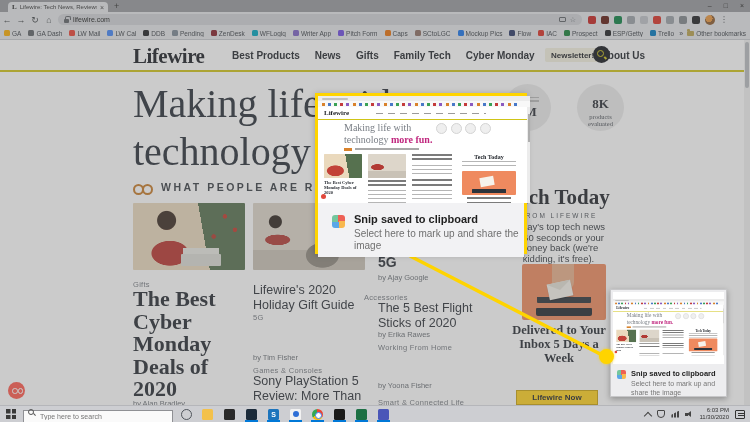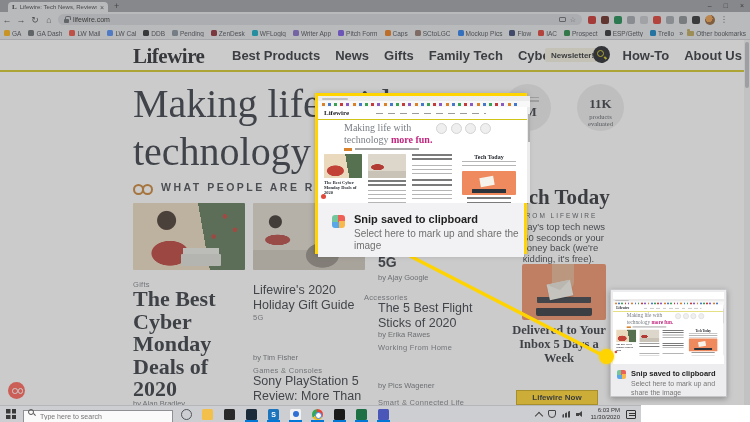--- a/index.html
+++ b/index.html
@@ -42,21 +42,21 @@
   .bm-more { font-size:7px; color:#3a3f45; margin:0 4px; }
   .other-bm { display:flex; align-items:center; gap:2px; flex:none; }
   .folder { width:7px; height:5px; background:#b8a14d; border-radius:1px; position:relative; }
   .folder::before { content:""; position:absolute; left:0; top:-1.5px; width:3px; height:1.5px; background:#b8a14d; border-radius:1px 1px 0 0; }
 
   
   .page { position:absolute; left:0; top:40px; width:750px; height:365px; background:#fff; overflow:hidden; }
   .site-header { position:absolute; left:0; top:0; width:750px; height:30px; background:#fff; }
   .logo { position:absolute; left:133px; top:4px; font-family:"Liberation Serif",serif; font-weight:800; font-size:21px; color:#1b1e24; letter-spacing:-0.5px; }
   .sitenav { position:absolute; left:232px; top:0; height:30px; display:flex; align-items:center; gap:15px; }
-  .sitenav span { font-size:13px; font-weight:700; color:#23272d; white-space:nowrap; }
+  .sitenav span { font-size:10px; font-weight:700; color:#23272d; white-space:nowrap; }
   .newsletter-btn { position:absolute; left:545px; top:8px; height:14px; padding:0 6px; background:#f4f1e0; border-radius:2px;
     font-size:8px; font-weight:800; color:#1b1e24; display:flex; align-items:center; }
   .search-circle { position:absolute; left:593px; top:6px; width:17px; height:17px; border-radius:50%; background:#15171d; }
   .search-circle::before { content:""; position:absolute; left:4px; top:4px; width:5px; height:5px; border:1.5px solid var(--accent,#cfc417); border-radius:50%; }
   .search-circle::after { content:""; position:absolute; left:10.5px; top:10.5px; width:3px; height:1.5px; background:var(--accent,#cfc417); transform:rotate(45deg); }
   .accent-rule { position:absolute; left:0; top:30px; width:750px; height:2px; background:var(--accent,#cfc417); }
 
   .headline { position:absolute; left:133px; top:40px; font-family:"Liberation Serif",serif; font-size:40px; line-height:48px; color:#2a313a; }
   .headline .accent2 { color:var(--magenta,#c0267e); font-weight:bold; }
   .reading-row { position:absolute; left:133px; top:141px; display:flex; align-items:center; gap:8px; }
@@ -172,21 +172,21 @@
   .toast { position:absolute; left:610px; top:289px; width:117px; height:108px; background:#ededef; border:1px solid #c6c6c8; z-index:58; box-shadow:0 2px 6px rgba(0,0,0,.3); }
   .toast-preview { position:relative; margin:2px; height:72px; background:#fff; overflow:hidden; }
   .toast-preview .mini { position:absolute; left:0; top:7px; transform:scale(0.527); transform-origin:0 0; }
   .toast-text { display:flex; gap:5px; padding:3px 5px 0 6px; }
   .toast-ico { flex:none; width:9px; height:9px; margin-top:1px; border-radius:2px;
     background:conic-gradient(#ee6055 0 25%, #f8b84e 25% 50%, #5aa7e8 50% 75%, #74c69d 75% 100%); }
   .toast-title { font-size:7.5px; font-weight:bold; color:#222; margin-bottom:2px; }
   .toast-body { font-size:7px; line-height:8.5px; color:#777; width:92px; }
 
   
-  .taskbar { position:absolute; left:0; top:405px; width:641px; height:17px; background:#cdced2; border-top:1px solid #b5b6ba; z-index:70; display:flex; align-items:center; }
+  .taskbar { position:absolute; left:0; top:405px; width:750px; height:17px; background:#cdced2; border-top:1px solid #b5b6ba; z-index:70; display:flex; align-items:center; }
   .start { width:10px; height:10px; margin:0 7px 0 6px; flex:none;
     background:linear-gradient(#3a3a3a,#3a3a3a) 0 0/4.5px 4.5px no-repeat, linear-gradient(#3a3a3a,#3a3a3a) 5.5px 0/4.5px 4.5px no-repeat,
     linear-gradient(#3a3a3a,#3a3a3a) 0 5.5px/4.5px 4.5px no-repeat, linear-gradient(#3a3a3a,#3a3a3a) 5.5px 5.5px/4.5px 4.5px no-repeat; }
   .tsearch { width:150px; height:13px; background:#fafafa; border:1px solid #8f9094; font-size:7px; color:#444; padding:0 4px 0 16px; outline:none; }
   .tsearch-wrap { position:relative; }
   .tsearch-wrap::before { content:""; position:absolute; left:5px; top:4px; width:4px; height:4px; border:1px solid #555; border-radius:50%; }
   .tsearch-wrap::after { content:""; position:absolute; left:10px; top:9px; width:3px; height:1px; background:#555; transform:rotate(45deg); }
   .cortana { width:11px; height:11px; border:1.5px solid #50555c; border-radius:50%; margin:0 8px; flex:none; }
   .taskbar-apps { display:flex; gap:7px; align-items:center; }
   .tapp { position:relative; width:15px; height:16px; display:flex; align-items:center; justify-content:center; }
@@ -356,21 +356,21 @@
       <div><span>Making life with</span></div>
       <div><span>technology</span>
         <span class="accent2">more fun.</span></div>
     </div>
 
     <div class="badge badge1">
       <span class="b-stripe"></span>
       <span class="b-val" style="margin-top:2px;">0M</span>
     </div>
     <div class="badge badge2">
-      <span class="b-val">11K</span>
+      <span class="b-val">8K</span>
       <span class="b-label">products evaluated</span>
     </div>
 
     <div class="reading-row">
       <span class="glasses"></span>
       <span class="reading-label">WHAT PEOPLE ARE READING</span>
     </div>
 
     <div class="art-img img-woman"></div>
     <span class="pos cat" style="left:133px; top:240px;">Gifts</span>
@@ -383,21 +383,21 @@
     <span class="pos byline" style="left:253px; top:313px;">by Tim Fisher</span>
     <span class="pos cat" style="left:253px; top:326px;">Games &amp; Consoles</span>
     <div class="pos item-title" style="left:253px; top:334px; width:118px;">Sony PlayStation 5 Review: More Than Powerful</div>
 
     <div class="pos item-title" style="left:378px; top:215px; font-weight:700; font-size:14px;">5G</div>
     <span class="pos byline" style="left:378px; top:233px;">by Ajay Google</span>
     <span class="pos cat" style="left:364px; top:253px;">Accessories</span>
     <div class="pos item-title" style="left:378px; top:261px; width:124px;">The 5 Best Flight Sticks of 2020</div>
     <span class="pos byline" style="left:378px; top:290px;">by Erika Rawes</span>
     <span class="pos cat" style="left:378px; top:303px;">Working From Home</span>
-    <span class="pos byline" style="left:378px; top:341px;">by Pics Wagener</span>
+    <span class="pos byline" style="left:378px; top:341px;">by Yoona Fisher</span>
     <span class="pos cat" style="left:378px; top:358px;">Smart &amp; Connected Life</span>
 
     <div class="rail-title">Tech Today</div>
     <div class="rail-from">FROM LIFEWIRE</div>
     <div class="rail-body">Today's top tech news in 60 seconds or your money back (we're kidding, it's free).</div>
     <div class="rail-illus">
       <span class="ri-hand"></span>
       <span class="ri-lap"></span>
       <span class="ri-env"></span>
     </div>

